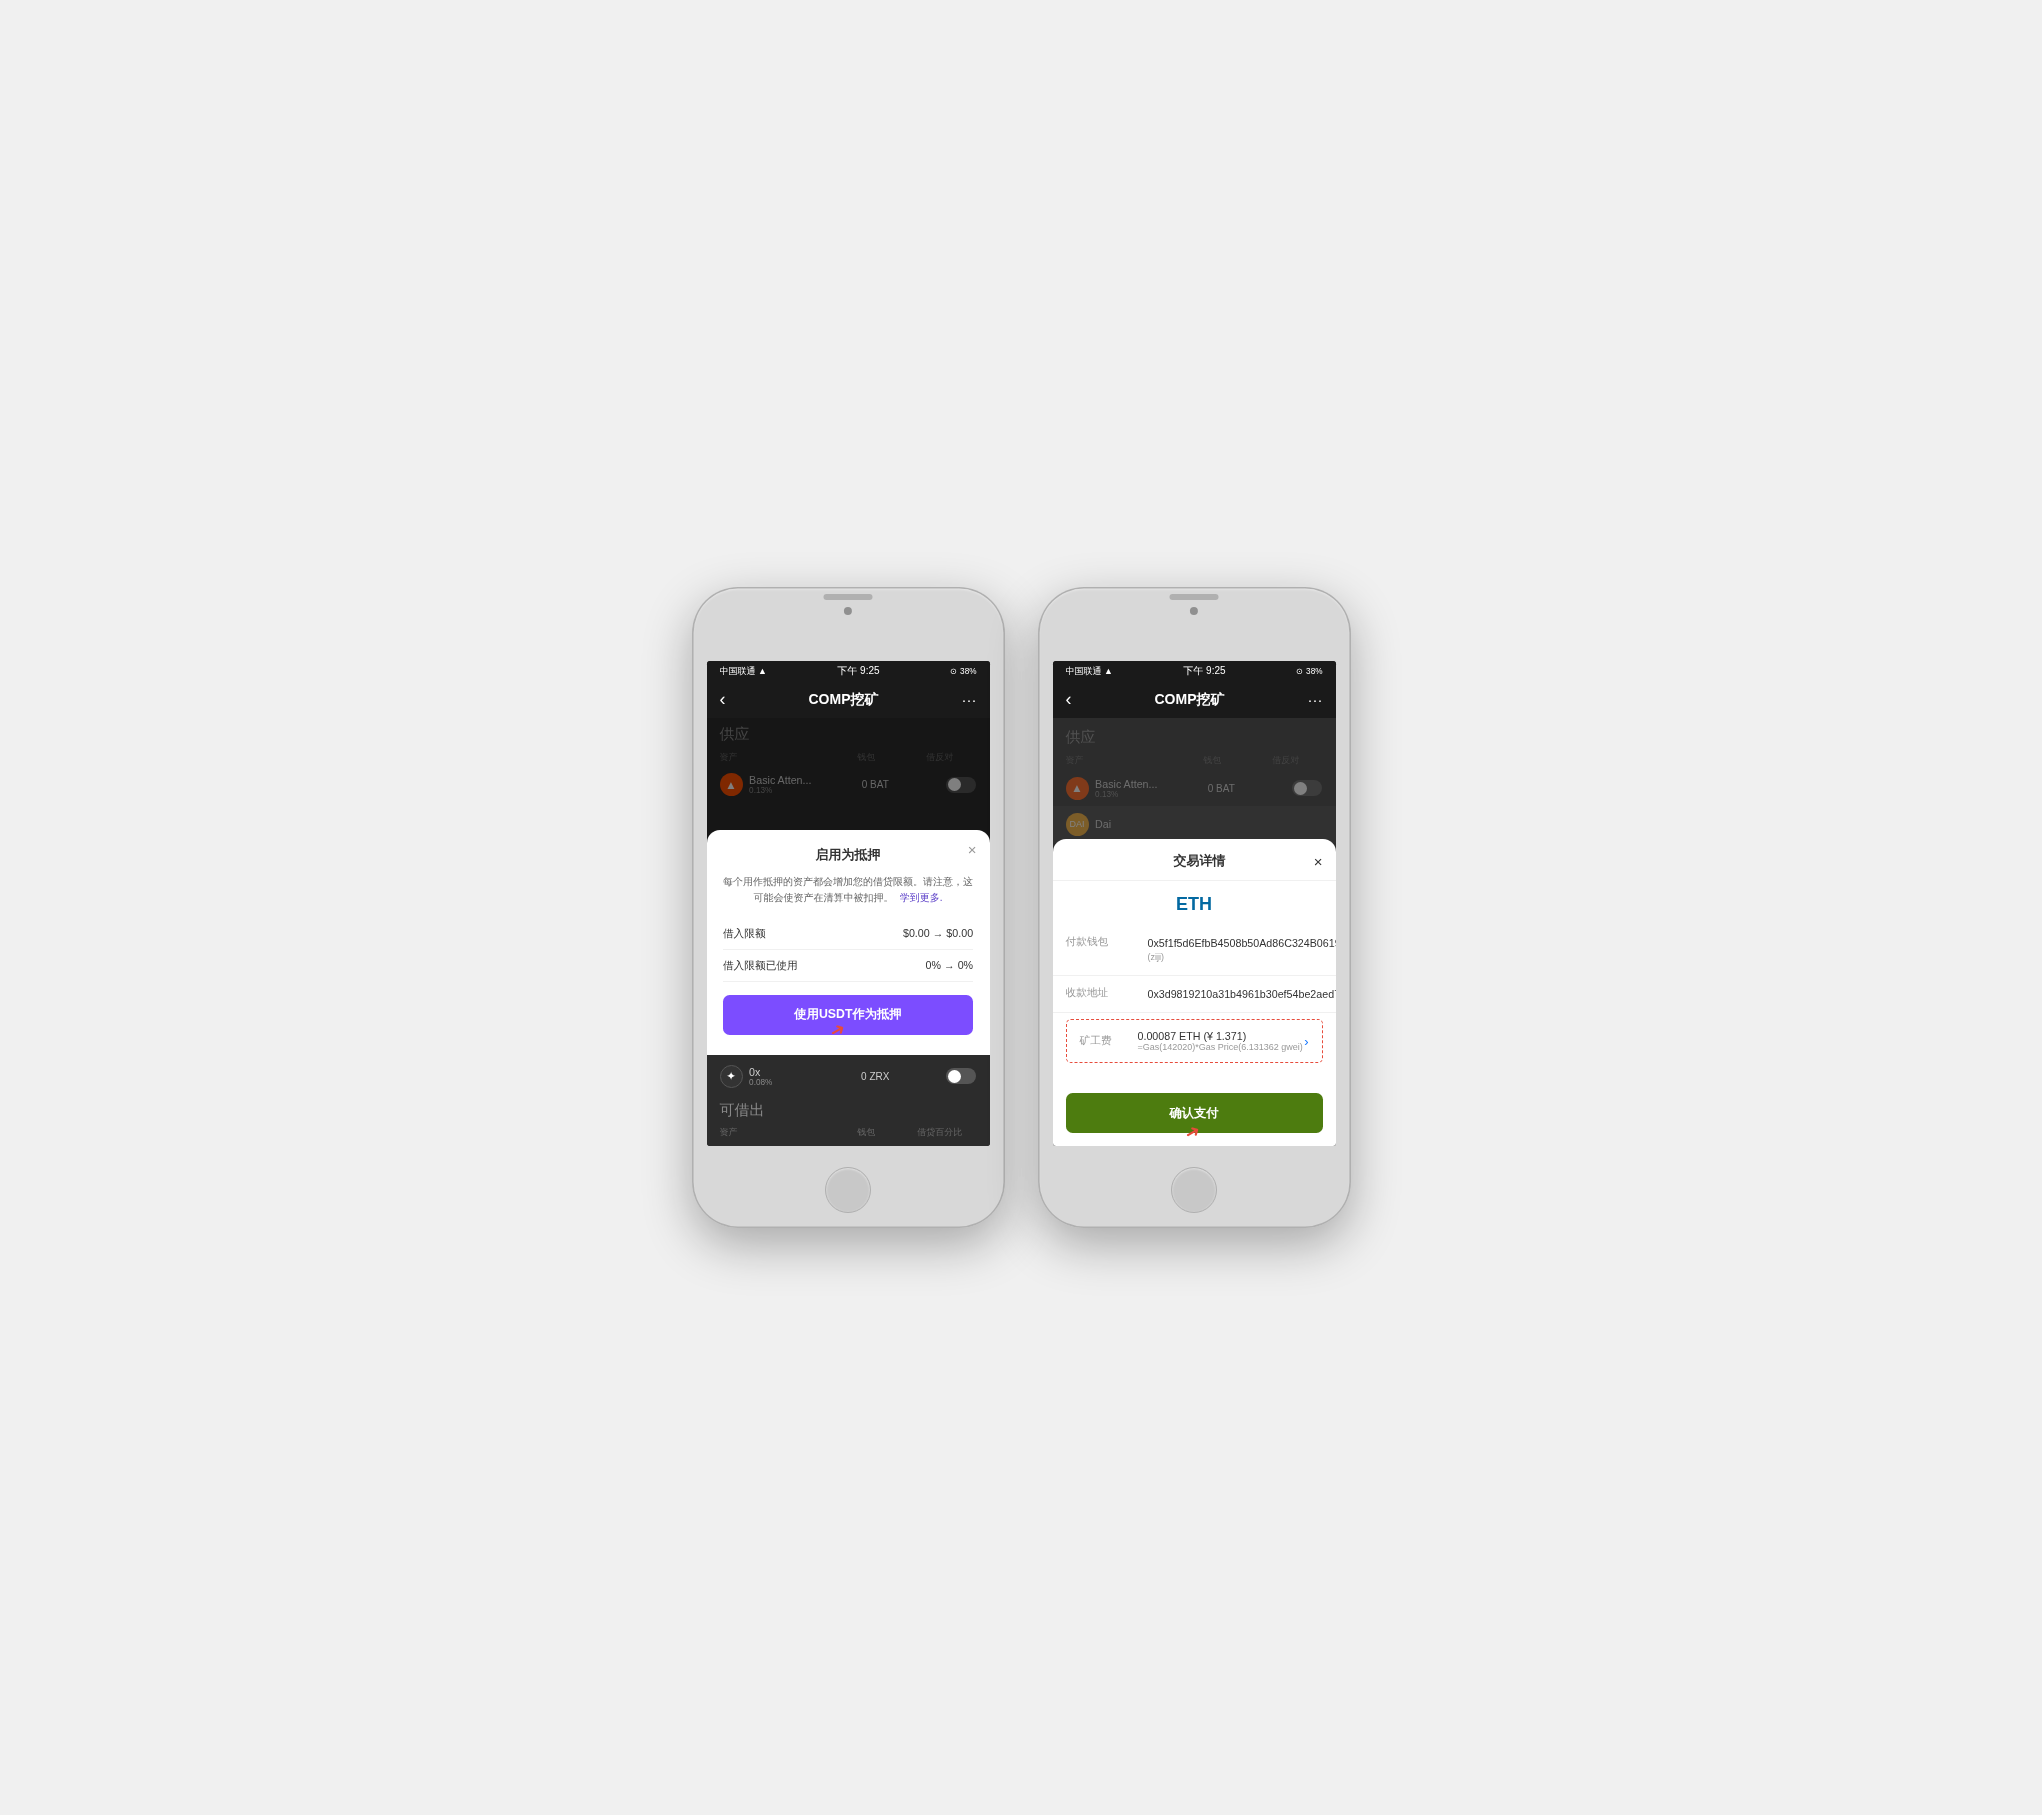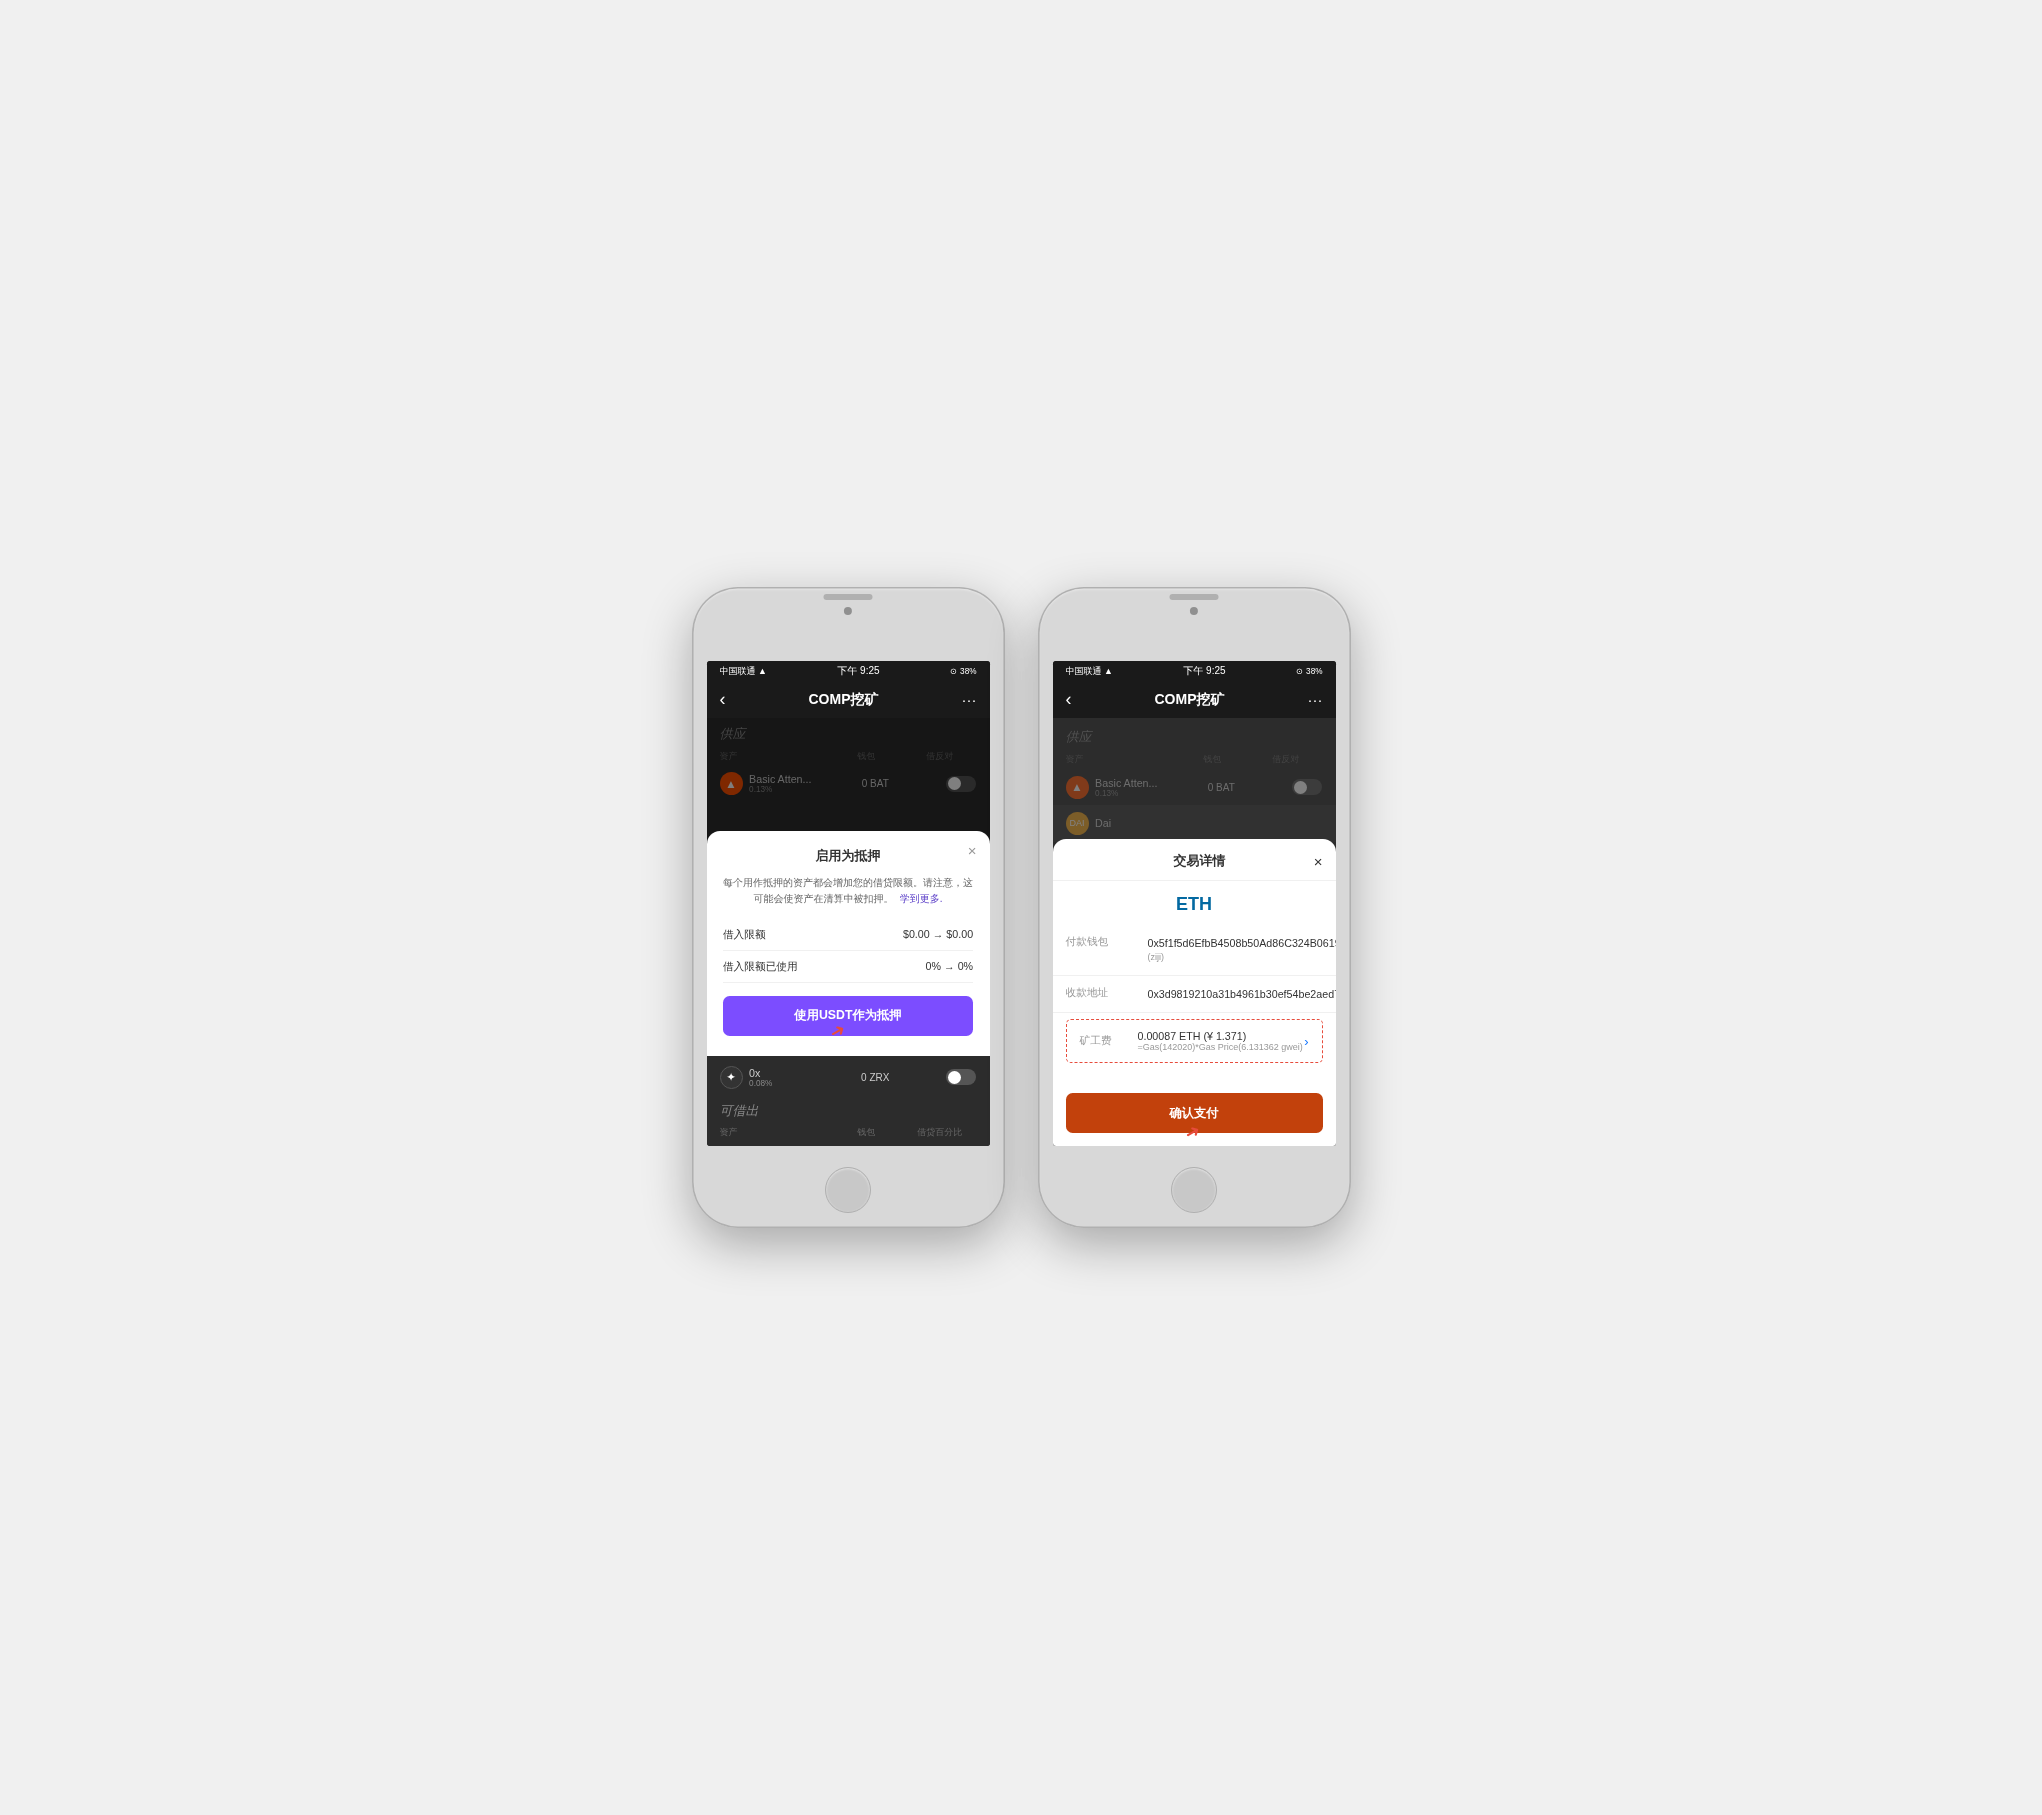--- a/index.html
+++ b/index.html
@@ -83,23 +83,22 @@
       align-items: center;
       justify-content: space-between;
       padding: 8.2px 13px;
       background: #1a1a1a;
       color: white;
     }
     .header-title { font-size: 14px; font-weight: 600; }
     .header-icon { font-size: 15px; cursor: pointer; }
     .section-label {
       color: #888;
-      font-size: 13px;
+      font-size: 15px;
       padding: 6.6px 13px 3.3px;
-      font-style: italic;
     }
     .table-header {
       display: flex;
       padding: 3.3px 13px;
       color: #666;
       font-size: 9px;
     }
     .table-header span { flex: 1; text-align: center; }
     .table-header span:first-child { text-align: left; }
     .table-row {
@@ -179,21 +178,21 @@
       width: 100%;
       padding: 11.5px;
       border-radius: 6.6px;
       border: none;
       font-size: 12.3px;
       font-weight: 600;
       cursor: pointer;
       margin-top: 13px;
     }
     .modal-btn.purple { background: #7c4dff; color: white; }
-    .modal-btn.blue { background: #c2410c; color: white; }
+    .modal-btn.blue { background: #4d7c0f; color: white; }
     
     .tx-modal {
       background: white;
       border-radius: 13px 13px 0 0;
       width: 100%;
       position: absolute;
       bottom: 0;
       left: 0;
       right: 0;
       z-index: 20;

